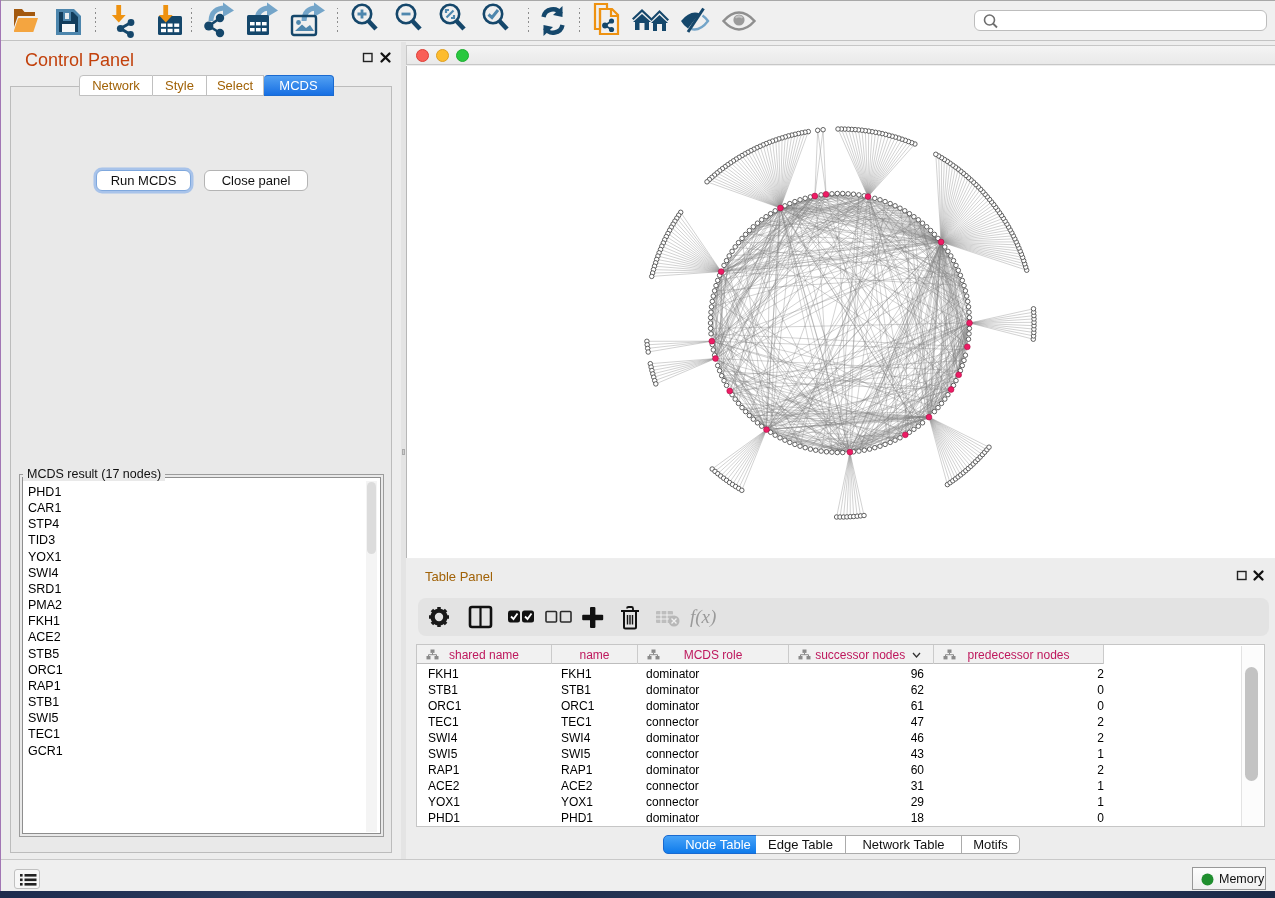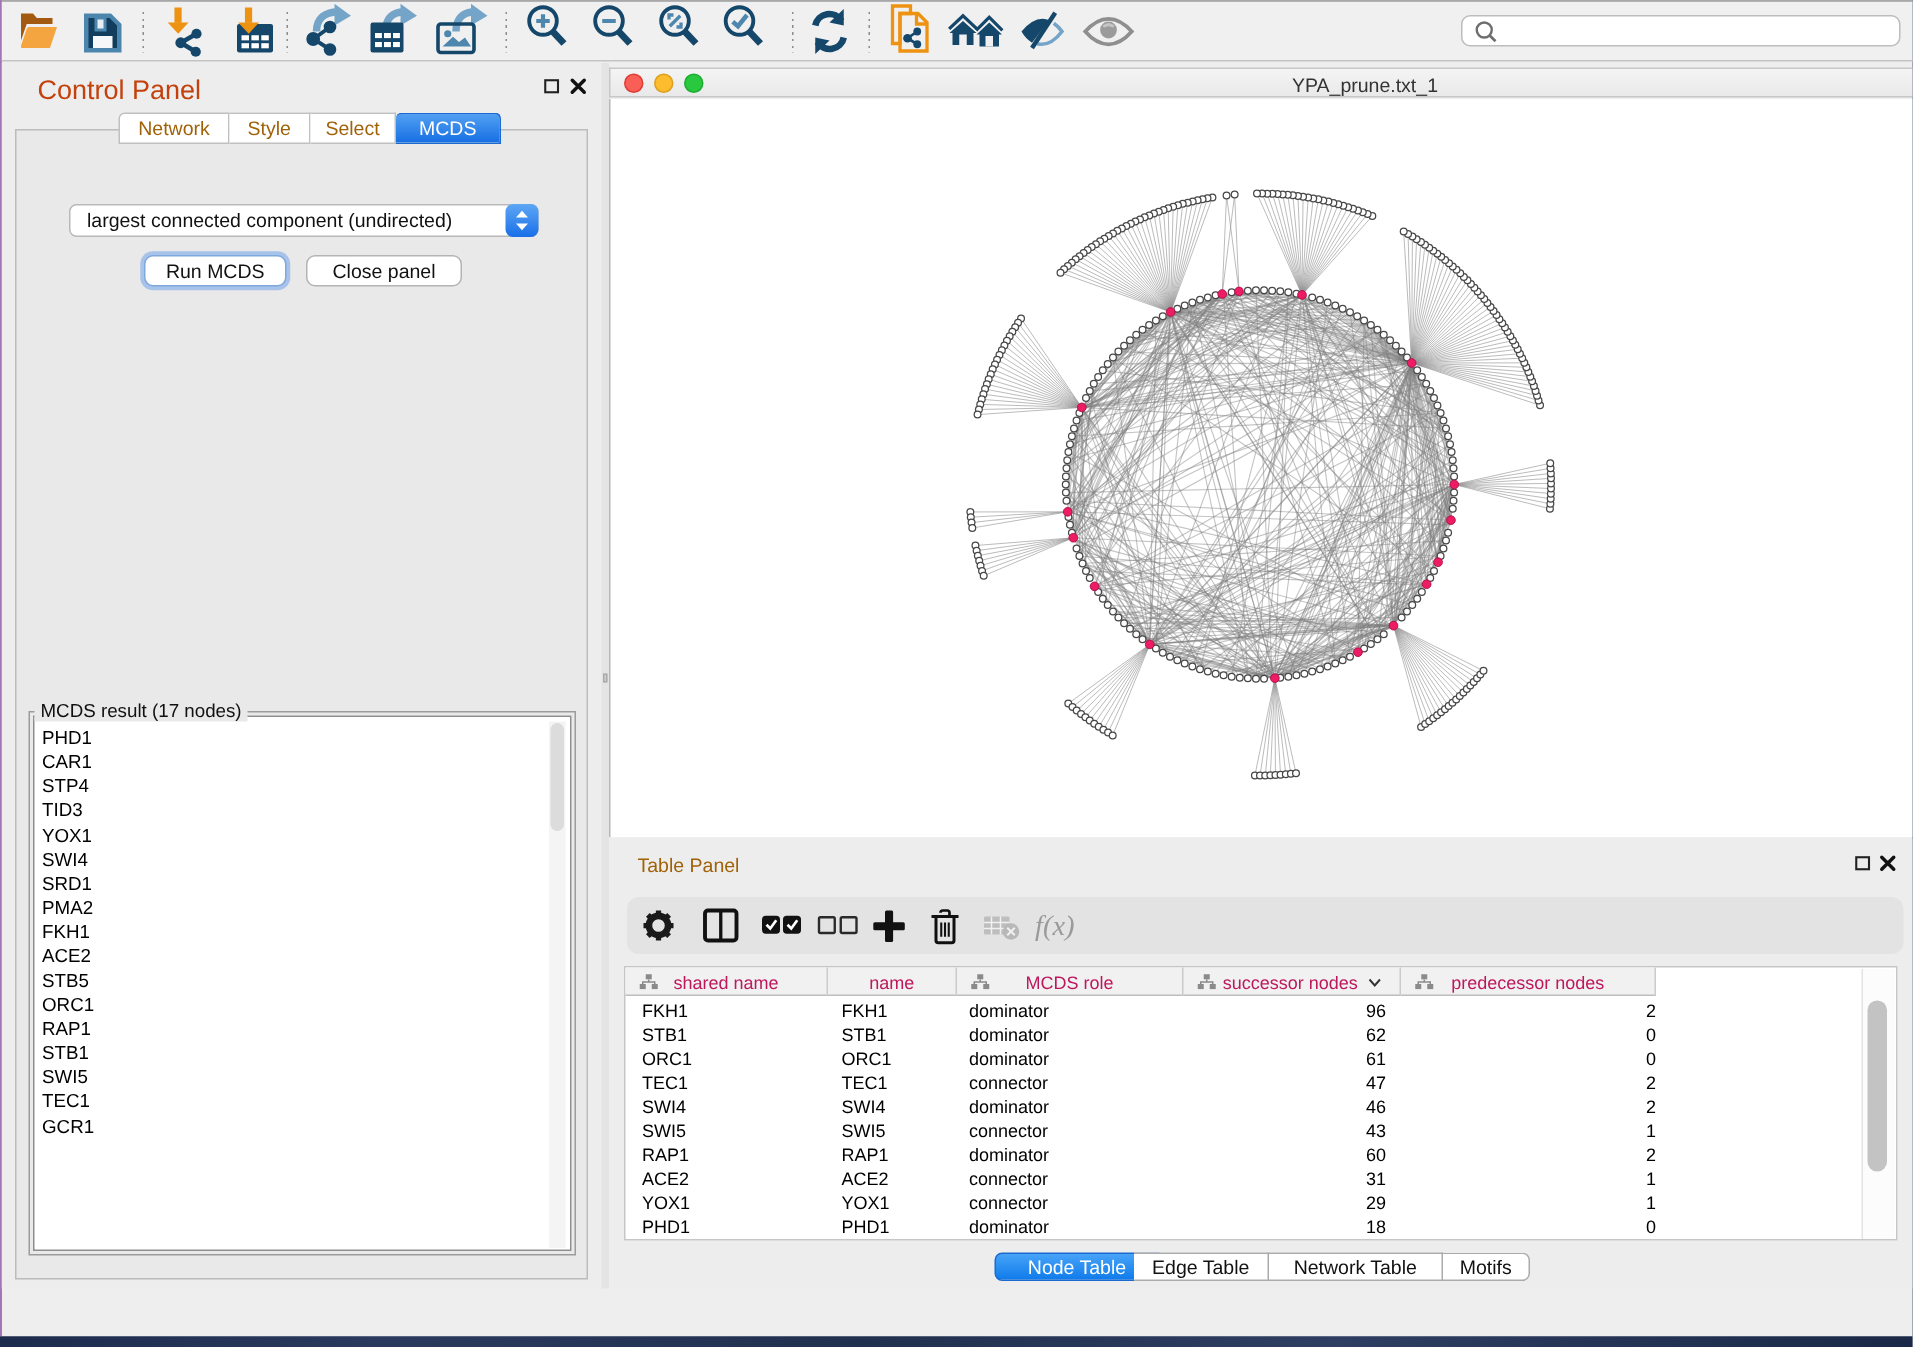--- a/index.html
+++ b/index.html
@@ -199,44 +199,37 @@
 <svg style="position:absolute;left:378px;top:9px" width="13" height="13" viewBox="0 0 13 13">
         <path d="M2.5 2.5 L10.5 10.5 M10.5 2.5 L2.5 10.5" stroke="#111" stroke-width="2.3" stroke-linecap="round"></path>
       </svg>
 <div class="tabs">
  <div class="tab first" style="width:74px">Network</div>
  <div class="tab" style="width:54px">Style</div>
  <div class="tab" style="width:57px">Select</div>
  <div class="tab active" style="width:70px">MCDS</div>
 </div>
 <div id="cp-body"></div>
-<div id="combo">largest connected component (undirected)
- <div class="step"><svg width="22" height="22" viewBox="0 0 22 22">
-  <path d="M7 9 L11 4.5 L15 9 Z" fill="#fff"></path>
-            <path d="M7 13 L11 17.5 L15 13 Z" fill="#fff"></path>
-          </svg></div>
-</div>
 <div class="btn" id="btn-run">Run MCDS</div>
 <div class="btn" id="btn-close">Close panel</div>
 <div id="mcds-box">
         <div id="mcds-list">PHD1<br>CAR1<br>STP4<br>TID3<br>YOX1<br>SWI4<br>SRD1<br>PMA2<br>FKH1<br>ACE2<br>STB5<br>ORC1<br>RAP1<br>STB1<br>SWI5<br>TEC1<br>GCR1<div id="mcds-sb">
             <div id="mcds-thumb"></div>
           </div></div>
       </div>
 <div id="mcds-label">MCDS result (17 nodes)</div>
 </div>
  <div id="split">
       <div class="grip"></div>
     </div>
  <div id="netwin">
 <div id="net-title">
  <div class="tl" style="left:9px;background:#f95f57;border:0.5px solid #de3e36"></div>
  <div class="tl" style="left:29px;background:#fdbc2e;border:0.5px solid #de9f1e"></div>
  <div class="tl" style="left:49px;background:#29c83f;border:0.5px solid #1dad31"></div>
- <div class="t">YPA_prune.txt_1</div>
 </div>
 <div id="net-canvas"><svg id="net" width="870" height="492" viewBox="0 0 870 492">
 <g stroke="#7f7f7f" stroke-width="0.75" stroke-opacity="0.46">
 <line x1="373.4" y1="142.0" x2="359.1" y2="363.3"></line>
 <line x1="373.4" y1="142.0" x2="506.9" y2="150.7"></line>
 <line x1="373.4" y1="142.0" x2="531.0" y2="172.4"></line>
 <line x1="373.4" y1="142.0" x2="307.6" y2="224.8"></line>
 <line x1="373.4" y1="142.0" x2="497.8" y2="144.8"></line>
 <line x1="373.4" y1="142.0" x2="560.7" y2="278.6"></line>
 <line x1="373.4" y1="142.0" x2="511.3" y2="360.2"></line>
@@ -1368,16 +1361,34 @@
         </div>
  <div id="tbl-sb">
           <div id="tbl-thumb"></div>
         </div>
 </div>
 <div class="btab first active" style="left:257px;width:110px">Node Table</div>
 <div class="btab" style="left:350px;width:90px">Edge Table</div>
 <div class="btab" style="left:440px;width:116px">Network Table</div>
 <div class="btab last" style="left:556px;width:58px">Motifs</div>
 </div>
+ <div id="statusbar">
+<div id="list-btn"><svg width="24" height="18" viewBox="0 0 24 18" style="margin:1px 0 0 2px">
+<g fill="#222">
+            <rect x="3" y="3" width="2.6" height="2.6"></rect>
+            <rect x="3" y="7.5" width="2.6" height="2.6"></rect>
+            <rect x="3" y="12" width="2.6" height="2.6"></rect>
+<rect x="7.5" y="3" width="12" height="2.6"></rect>
+            <rect x="7.5" y="7.5" width="12" height="2.6"></rect>
+            <rect x="7.5" y="12" width="12" height="2.6"></rect>
+          </g>
+        </svg></div>
+<div id="mem-btn">
+        <svg width="13" height="13" viewBox="0 0 13 13" style="position:absolute;left:8px;top:5px">
+          <circle cx="6.5" cy="6.5" r="6" fill="#1f8e2e"></circle>
+        </svg>
+        <span style="position:absolute;left:26px;top:4px">Memory</span>
+      </div>
+</div>
 </div>
 <div id="wallpaper"></div>
 <div id="topedge"></div>
 <div id="leftedge"></div>
 
 </body></html>

